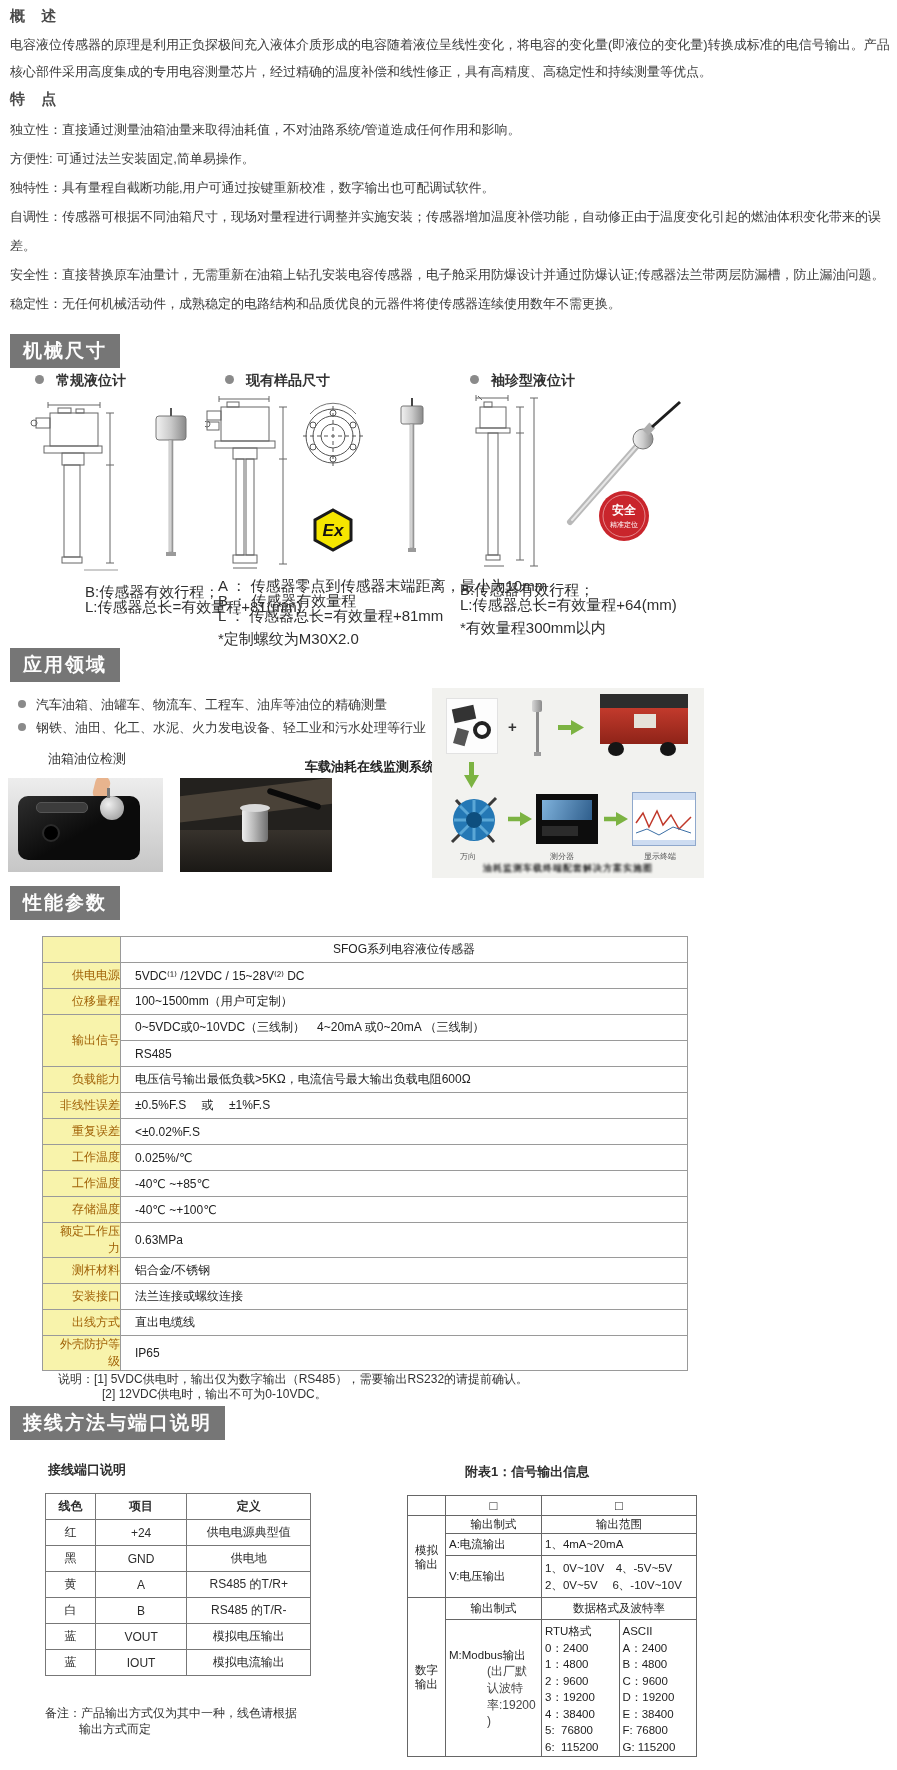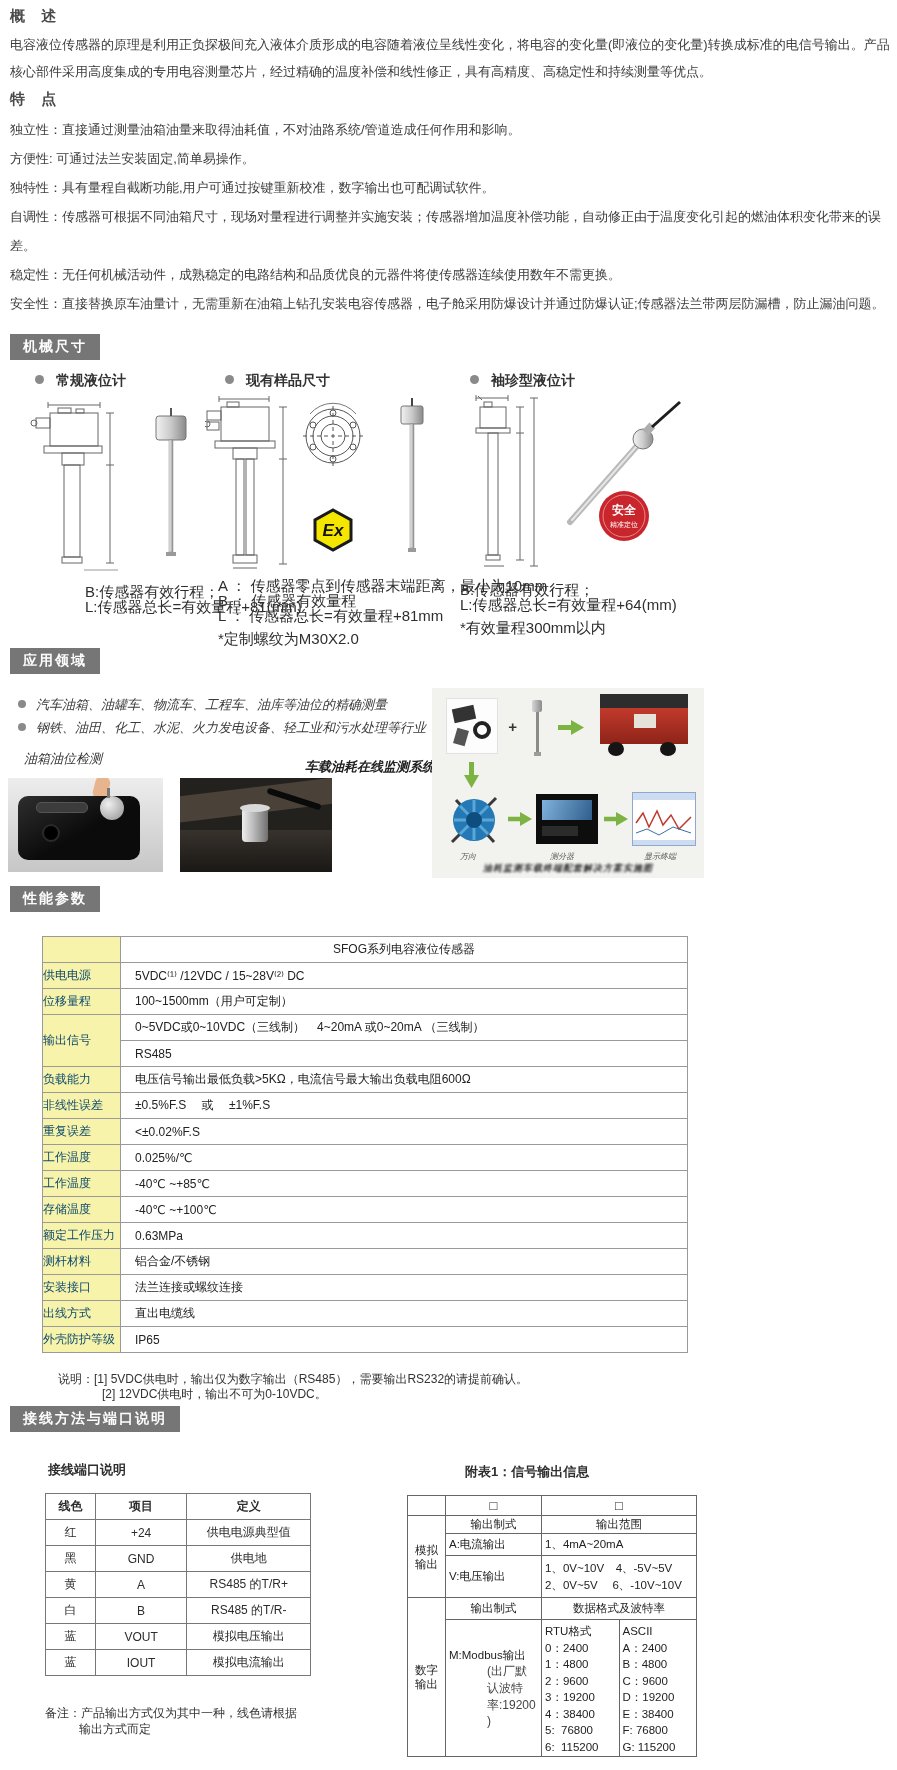--- a/index.html
+++ b/index.html
@@ -4,42 +4,42 @@
 <style>
   * { margin:0; padding:0; box-sizing:border-box; }
   body { background:#ffffff; }
   .page { position:relative; width:897px; height:1770px; background:#fff; overflow:hidden;
           font-family:"Liberation Sans","DejaVu Sans",sans-serif; color:#3d3d3d; }
   .abs { position:absolute; }
   .mini-head { font-size:15px; font-weight:bold; color:#4a4a4a; letter-spacing:6px; }
   .para { font-size:13px; line-height:27px; color:#3c3c3c; width:882px; margin-top:5px; }
   .feat { font-size:13px; line-height:29px; color:#3c3c3c; width:882px; }
   .bar { position:absolute; left:10px; display:inline-block; background:#767676; color:#fdfdfd;
-         font-size:14px; font-weight:bold; letter-spacing:2px; padding:4px 13px; }
+         font-size:19px; font-weight:bold; letter-spacing:2px; padding:4px 13px; }
   .col-label { position:absolute; font-size:14px; font-weight:bold; color:#333; }
   .dot { display:inline-block; width:9px; height:9px; border-radius:50%; background:#8a8a8a;
          margin-right:12px; vertical-align:1px; }
   .dot.sm { width:8px; height:8px; margin-right:10px; }
   .mnotes { position:absolute; font-size:15px; line-height:15px; color:#2e2e2e; }
   .mnotes .gap { margin-top:8px; }
   .bullet-line { position:absolute; left:18px; font-size:13px; color:#3a3a3a; }
   .app-label { position:absolute; font-size:13px; color:#333; }
   .app-label.bold { font-weight:bold; color:#222; }
   .photo { position:absolute; overflow:hidden; }
   .flow-panel { position:absolute; left:432px; top:0; width:272px; height:190px; background:#f2f2ef; }
   .flow-item { position:absolute; }
   .flow-label { position:absolute; font-size:8px; color:#555; filter:blur(0.6px); }
   .flow-caption { position:absolute; left:0; right:0; bottom:3px; text-align:center; font-size:9px;
                   font-weight:bold; color:#333; filter:blur(0.8px); letter-spacing:1px; }
   .plus { position:absolute; font-size:15px; font-weight:bold; color:#333; }
 
   table { border-collapse:collapse; }
   .perf { width:646px; table-layout:fixed; }
   .perf td { border:1px solid #9a9a9a; font-size:12px; height:26px; vertical-align:middle; }
-  .perf td.pn { background:#f8f3ab; width:78px; padding-left:0; color:#0c4a6e; }
+  .perf td.pn { background:#f8f3ab; width:78px; padding-left:9px; color:#a16207;text-align:right; }
   .perf td.pv { padding-left:14px; white-space:pre-wrap; color:#222;
                 font-family:"Liberation Sans","DejaVu Sans",sans-serif; }
   .perf td.title-c { text-align:center; padding-left:0; }
   .pnotes { position:absolute; left:58px; top:1372px; font-size:12px; line-height:15px; color:#333; }
   .pnotes .n2 { margin-left:44px; }
 
   .wire-title { position:absolute; font-size:13px; font-weight:bold; color:#2e2e2e; }
   .wire-table { position:absolute; left:45px; top:38px; width:266px; }
   .wire-table td, .wire-table th { border:1px solid #777; font-size:12px; font-weight:normal;
                                    text-align:center; color:#2c2c2c; height:26px; }
@@ -72,22 +72,22 @@
     <div class="para">电容液位传感器的原理是利用正负探极间充入液体介质形成的电容随着液位呈线性变化，将电容的变化量(即液位的变化量)转换成标准的电信号输出。产品核心部件采用高度集成的专用电容测量芯片，经过精确的温度补偿和线性修正，具有高精度、高稳定性和持续测量等优点。</div>
   </div>
 
   <div class="abs" style="top:90px; left:10px;">
     <div class="mini-head">特 点</div>
     <div style="margin-top:6px;">
       <div class="feat">独立性：直接通过测量油箱油量来取得油耗值，不对油路系统/管道造成任何作用和影响。</div>
       <div class="feat">方便性: 可通过法兰安装固定,简单易操作。</div>
       <div class="feat">独特性：具有量程自截断功能,用户可通过按键重新校准，数字输出也可配调试软件。</div>
       <div class="feat">自调性：传感器可根据不同油箱尺寸，现场对量程进行调整并实施安装；传感器增加温度补偿功能，自动修正由于温度变化引起的燃油体积变化带来的误差。</div>
+      <div class="feat">安全性：直接替换原车油量计，无需重新在油箱上钻孔安装电容传感器，电子舱采用防爆设计并通过防爆认证;传感器法兰带两层防漏槽，防止漏油问题。</div>
       <div class="feat">稳定性：无任何机械活动件，成熟稳定的电路结构和品质优良的元器件将使传感器连续使用数年不需更换。</div>
-      <div class="feat">安全性：直接替换原车油量计，无需重新在油箱上钻孔安装电容传感器，电子舱采用防爆设计并通过防爆认证;传感器法兰带两层防漏槽，防止漏油问题。</div>
     </div>
   </div>
 
   <div class="bar" style="top:334px;">机械尺寸</div>
 
   <div class="abs" style="top:372px; left:0; width:897px; height:270px;">
     <div class="col-label" style="left:35px; top:0;">
       <span class="dot"></span><span>常规液位计</span>
     </div>
     <div class="col-label" style="left:225px; top:0;">
@@ -232,28 +232,28 @@
     </div>
     <div class="mnotes" style="left:460px; top:210px;">
       <div>B:传感器有效行程；</div>
       <div>L:传感器总长=有效量程+64(mm)</div>
       <div class="gap">*有效量程300mm以内</div>
     </div>
   </div>
 
   <div class="bar" style="top:648px;">应用领域</div>
 
-  <div class="abs" style="top:688px; left:0; width:712px; height:194px;font-style:italic;">
+  <div class="abs" style="top:688px; left:0; width:712px; height:194px;">
     <div class="bullet-line" style="top:8px;">
       <span class="dot sm"></span><span>汽车油箱、油罐车、物流车、工程车、油库等油位的精确测量</span>
     </div>
     <div class="bullet-line" style="top:31px;">
       <span class="dot sm"></span><span>钢铁、油田、化工、水泥、火力发电设备、轻工业和污水处理等行业</span>
     </div>
-    <div class="app-label" style="left:24px; top:62px;">油箱油位检测</div>
+    <div class="app-label" style="left:48px; top:62px;">油箱油位检测</div>
     <div class="app-label bold" style="left:305px; top:70px;">车载油耗在线监测系统</div>
 
     <div class="photo" style="left:8px; top:90px; width:155px; height:94px; background:linear-gradient(#ededed,#c6c6c6);">
       <div style="position:absolute; left:86px; top:-2px; width:15px; height:24px; border-radius:7px; background:#e8b48e; transform:rotate(14deg);"></div>
       <div style="position:absolute; left:10px; top:18px; width:122px; height:64px; border-radius:10px; background:linear-gradient(150deg,#2e2e2e,#0b0b0b 55%);"></div>
       <div style="position:absolute; left:28px; top:24px; width:52px; height:11px; border-radius:5px; background:#3c3c3c; border:1px solid #555;"></div>
       <div style="position:absolute; left:34px; top:46px; width:18px; height:18px; border-radius:50%; background:#000; border:2px solid #2a2a2a;"></div>
       <div style="position:absolute; left:92px; top:18px; width:24px; height:24px; border-radius:50%; background:radial-gradient(circle at 35% 35%,#f0f0f0,#8f8f8f);"></div>
       <div style="position:absolute; left:99px; top:10px; width:3px; height:10px; background:#777;"></div>
     </div>

